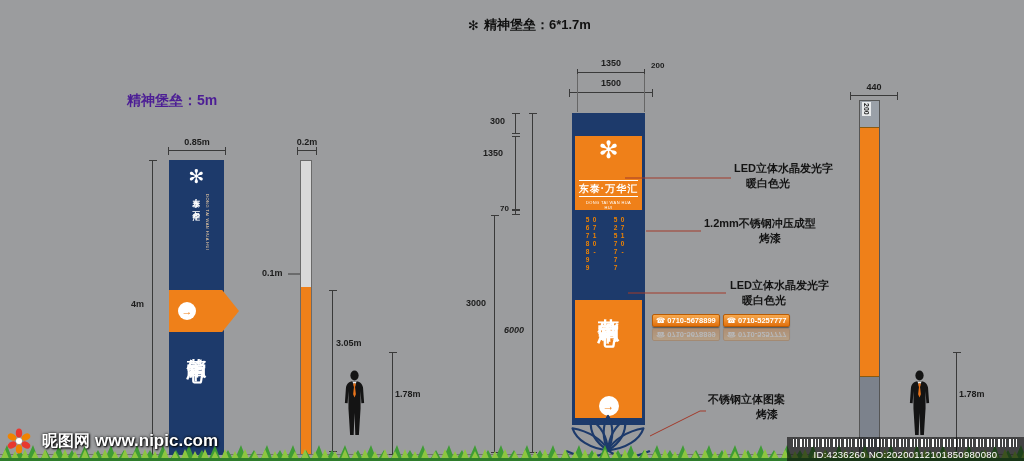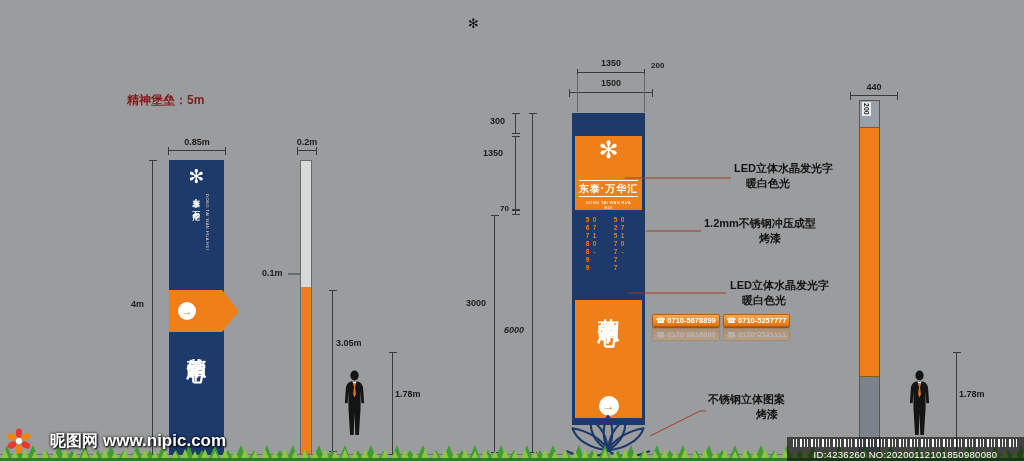--- a/index.html
+++ b/index.html
@@ -12,21 +12,21 @@
   .dim-h::before{left:0}.dim-h::after{right:0}
   .dim-v{position:absolute;width:0;border-left:1px solid #3a3a3a;z-index:2;}
   .dim-v::before,.dim-v::after{content:"";position:absolute;left:-4px;height:1px;width:8px;background:#3a3a3a;}
   .dim-v::before{top:0}.dim-v::after{bottom:0}
   .ext{position:absolute;width:1px;background:#666;z-index:2;}
   .dim-label{position:absolute;font-weight:bold;font-size:9px;color:#1c1c1c;white-space:nowrap;z-index:2;}
   .center{text-align:center;}
 
   
   .title-wrap{position:absolute;left:468px;top:16px;display:flex;align-items:center;gap:5px;font-weight:bold;font-size:13px;color:#101010;z-index:2;}
-  .left-title{position:absolute;left:127px;top:92px;font-weight:bold;font-size:12px;color:#7f1d1d;z-index:2;}
+  .left-title{position:absolute;left:127px;top:92px;font-weight:bold;font-size:14px;color:#4c1d95;z-index:2;}
 
   
   .panel-blue{position:absolute;background:#1d3a6b;z-index:3;}
   .vcjk{writing-mode:vertical-rl;text-orientation:upright;}
   .vlat{writing-mode:vertical-rl;text-orientation:mixed;}
   .flower{position:absolute;width:100%;text-align:center;color:#fff;line-height:1;}
   .orange{background:#ef8019;}
 
   .left-arrow{position:absolute;left:0;top:130px;width:70px;height:42px;background:#ef8019;
     clip-path:polygon(0 0,76% 0,100% 50%,76% 100%,0 100%);z-index:4;}
@@ -50,39 +50,40 @@
   .sv-orange{height:248px;background:#ef8019;border-top:1px solid #8a5a10;border-bottom:1px solid #8a5a10;}
   .sv-bottom{flex:1;background:#7c828c;}
   .sv-200{position:absolute;left:2px;top:1px;background:#e8eaec;color:#222;font-size:7px;font-weight:bold;
     writing-mode:vertical-rl;text-orientation:mixed;padding:1px 1px;line-height:1;z-index:4;}
 
   .person{position:absolute;width:33px;height:110px;z-index:5;}
   .leaders{position:absolute;left:0;top:0;width:1024px;height:461px;z-index:7;pointer-events:none;}
   .grass{position:absolute;left:0;top:443px;z-index:6;}
   .groundline{position:absolute;left:0;top:454px;width:1024px;height:1px;background:#70726d;z-index:1;}
 
-  .watermark{position:absolute;left:6px;top:428px;z-index:10;display:flex;align-items:center;gap:18px;}
+  .watermark{position:absolute;left:6px;top:428px;z-index:10;display:flex;align-items:center;gap:10px;}
   .wm-text{display:flex;align-items:baseline;gap:5px;color:#fff;font-weight:bold;
     text-shadow:0 0 3px #000,1px 1px 2px #000;}
   .wm-site{font-size:16px;}
   .wm-url{font-size:17px;}
 
   .footer-bar{position:absolute;left:787px;top:437px;width:237px;height:32px;background:rgba(12,12,12,.62);z-index:10;box-sizing:border-box;padding:2px 6px 0;}
   .barcode{height:8px;background:repeating-linear-gradient(90deg,#fff 0 1px,transparent 1px 3px,#fff 3px 4px,transparent 4px 7px,#fff 7px 9px,transparent 9px 11px);}
   .footer-id{font-size:9.5px;color:#fff;text-align:center;letter-spacing:.3px;margin-top:2px;white-space:nowrap;}
 </style>
 </head>
 <body>
 
 <div class="canvas">
 
   <div class="groundline"></div>
 
   <div class="title-wrap">
     <span>✻</span>
+    <span>精神堡垒：6*1.7m</span>
   </div>
   <div class="left-title">精神堡垒：5m</div>
 
   <div class="dim-h" style="left:168px;top:150px;width:58px;"></div>
   <span class="dim-label center" style="left:168px;top:137px;width:58px;">0.85m</span>
   <div class="dim-h" style="left:297px;top:150px;width:20px;"></div>
   <span class="dim-label center" style="left:288px;top:137px;width:38px;">0.2m</span>
   <div class="dim-v" style="left:152px;top:160px;height:295px;"></div>
   <span class="dim-label" style="left:131px;top:299px;">4m</span>
 

